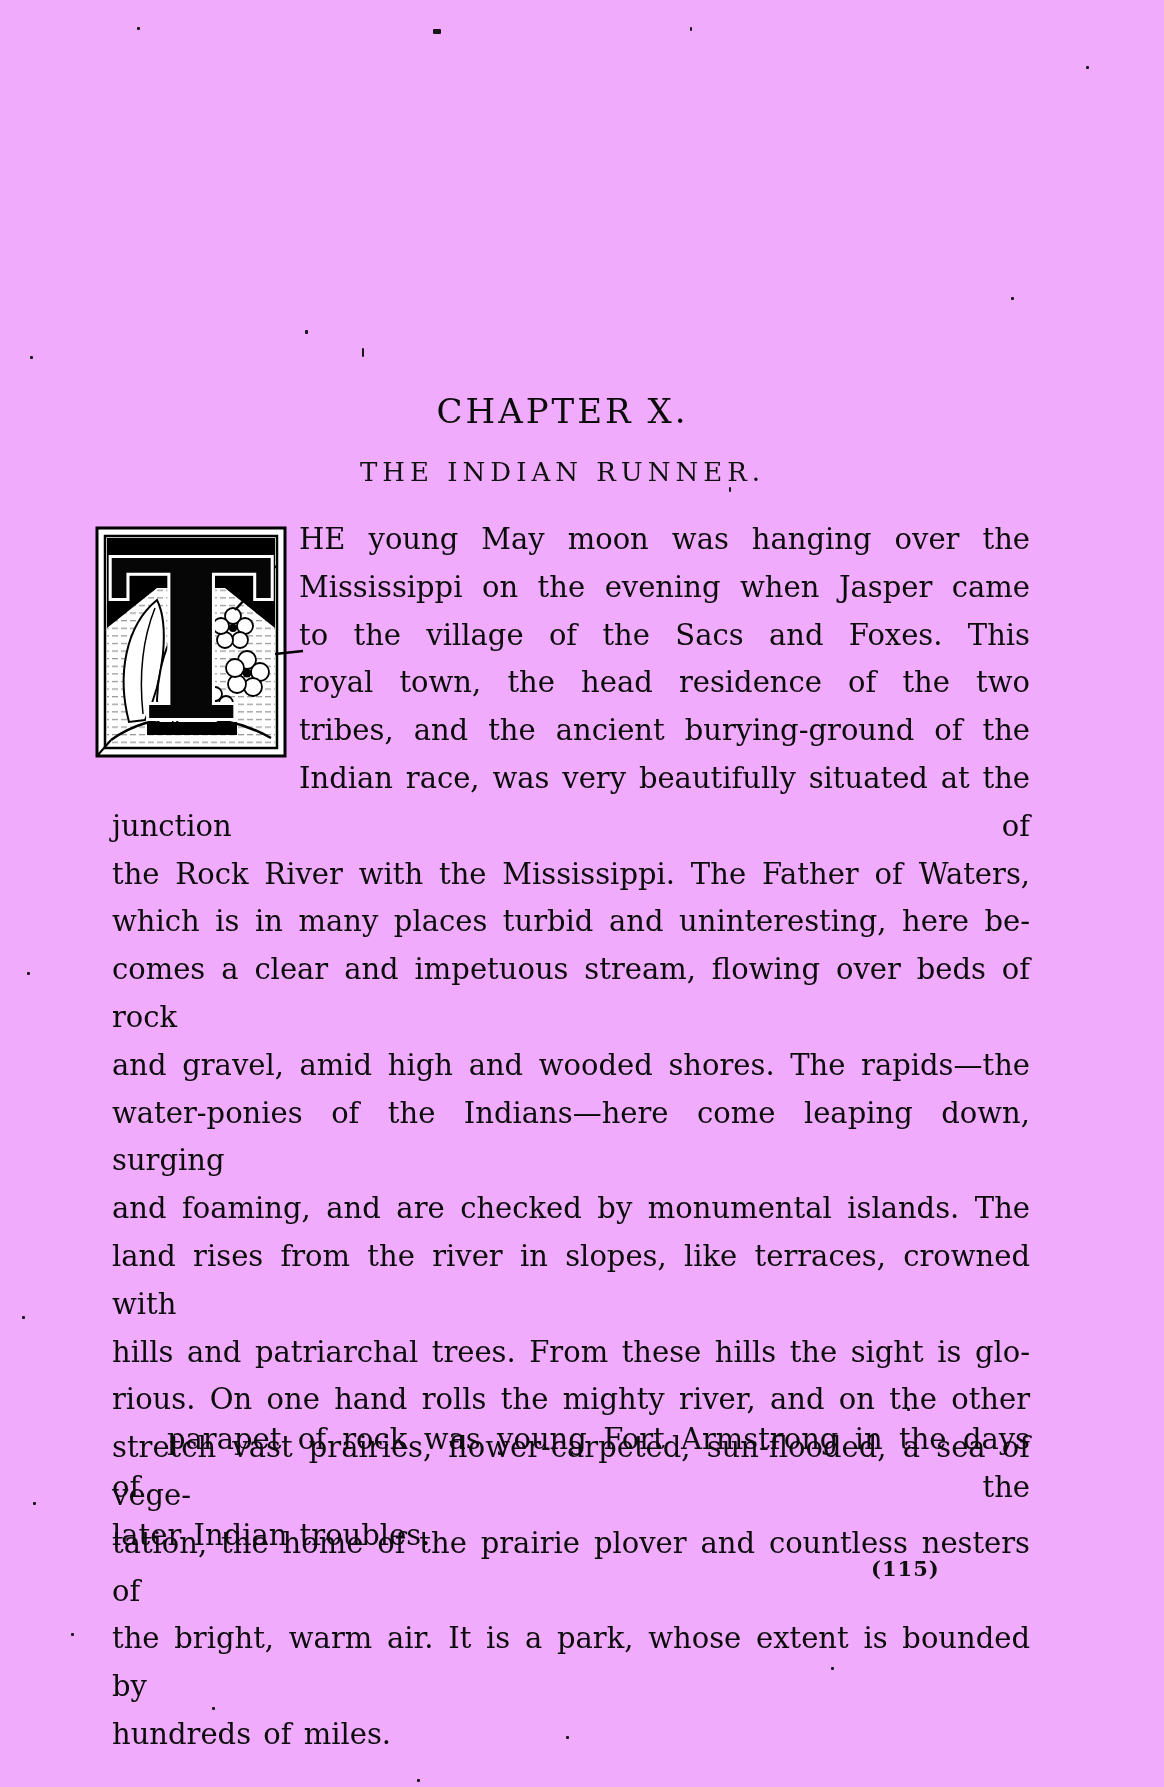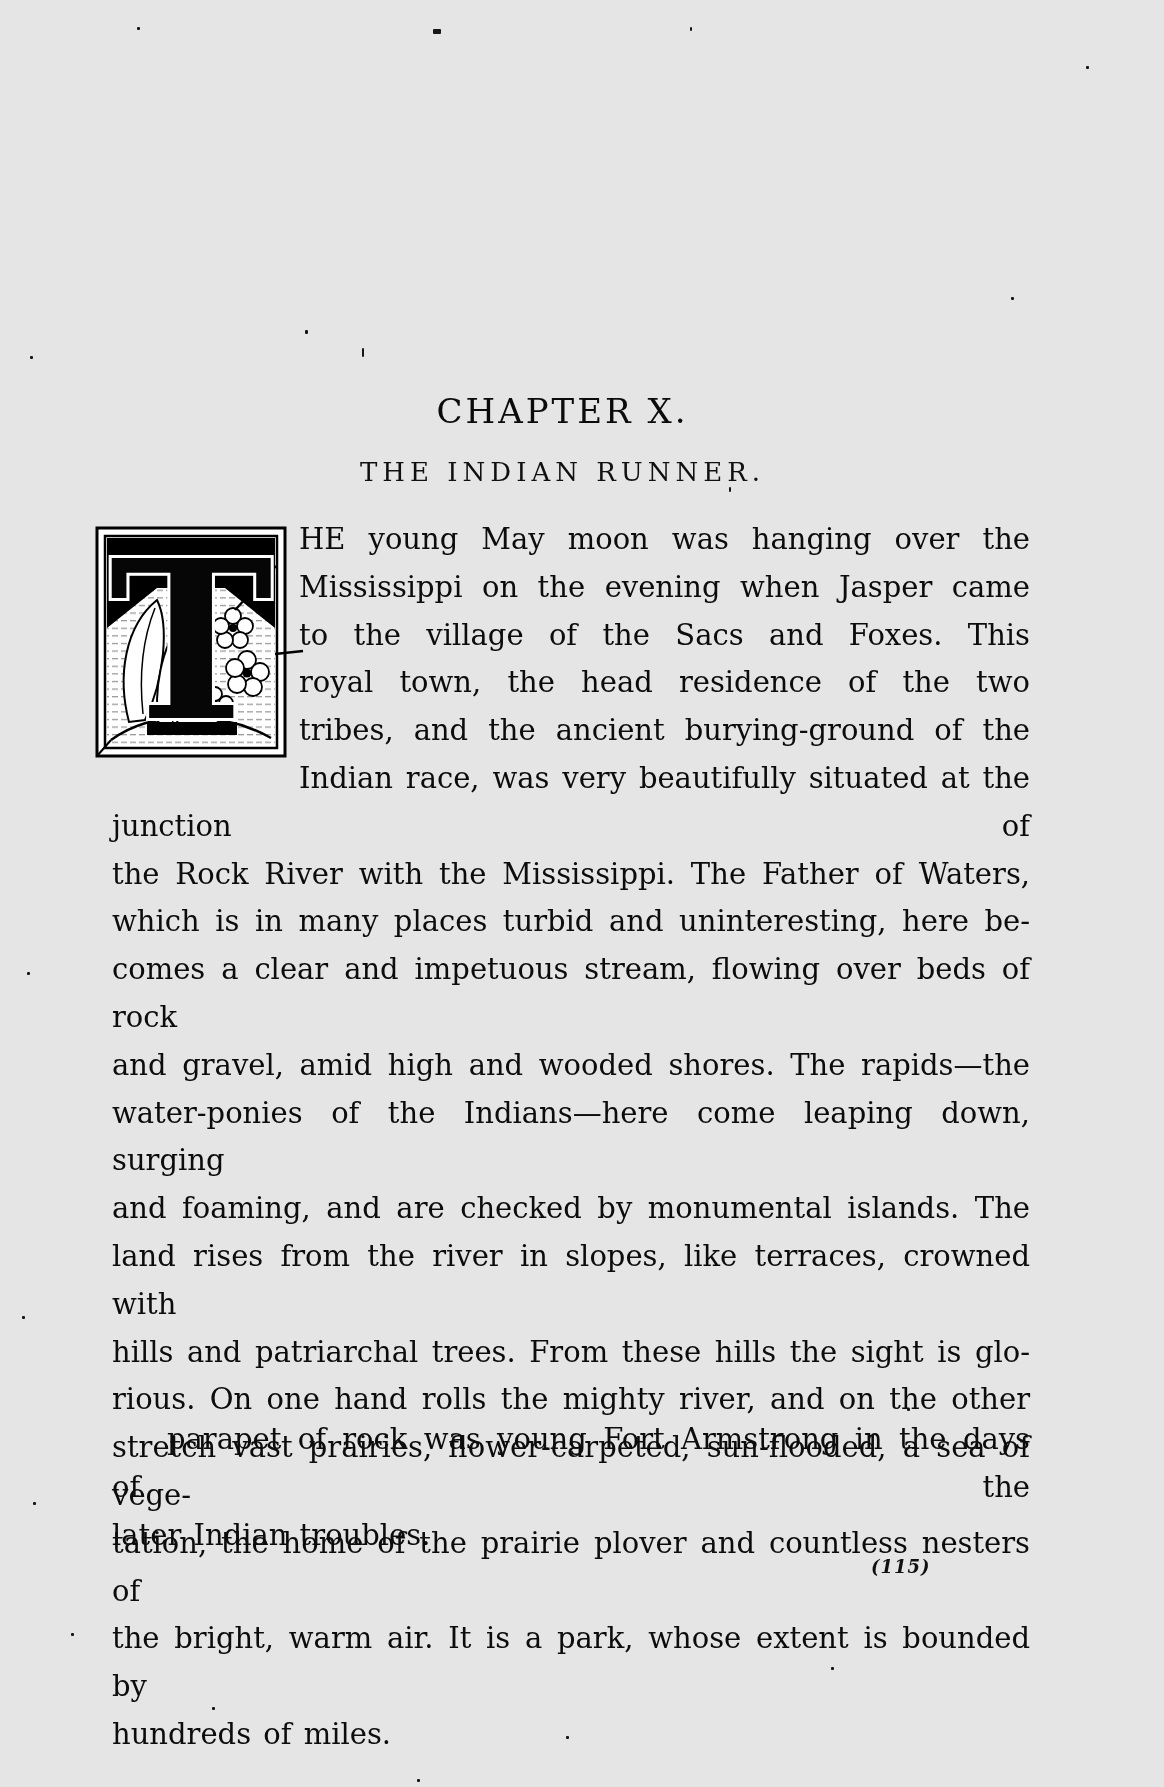--- a/index.html
+++ b/index.html
@@ -1,19 +1,19 @@
 <!DOCTYPE html>
 <html><head>
 <meta charset="utf-8">
 <style>
   html,body { margin:0; padding:0; background:#ffffff; }
   .sheet {
     position:relative;
     width:1164px; height:1787px;
-    background:#e5e5e5;
+    background:#f0abfc;
     overflow:hidden;
     font-family:"DejaVu Serif","Liberation Serif",serif;
     color:#0d0d0d;
   }
   .chapter-heading {
     position:absolute; left:95px; top:391px; width:935px;
     text-align:center;
     font-size:34px; letter-spacing:3px; font-weight:normal;
     color:#0b0b0b;
   }
@@ -36,23 +36,22 @@
   .line.last { text-align-last:left; }
   .dropcap-block {
     float:left;
     width:192px; height:232px;
     margin:10px 12px 8px 0;
     position:relative;
   }
   .dropcap-block svg { overflow:visible; display:block; }
   .page-number {
     position:absolute; left:871px; top:1556px;
-    font-size:18px; font-weight:bold; letter-spacing:1px;
+    font-size:21px; font-weight:bold; letter-spacing:1px;
     color:#101010;
-    font-style:italic;
   }
   .speck { position:absolute; background:#161616; border-radius:1px; }
 </style>
 </head>
 <body>
 
 <div class="sheet">
 
   <div class="chapter-heading">CHAPTER X.</div>
 

